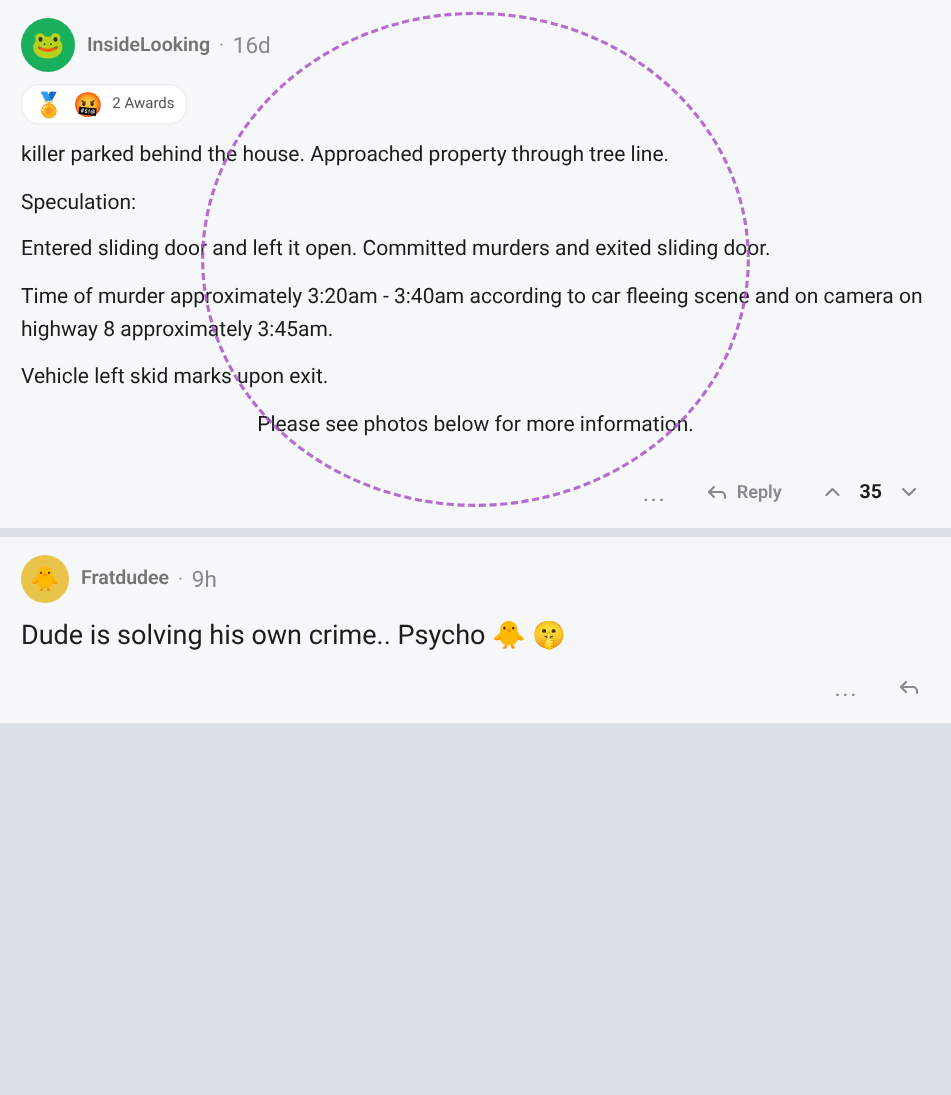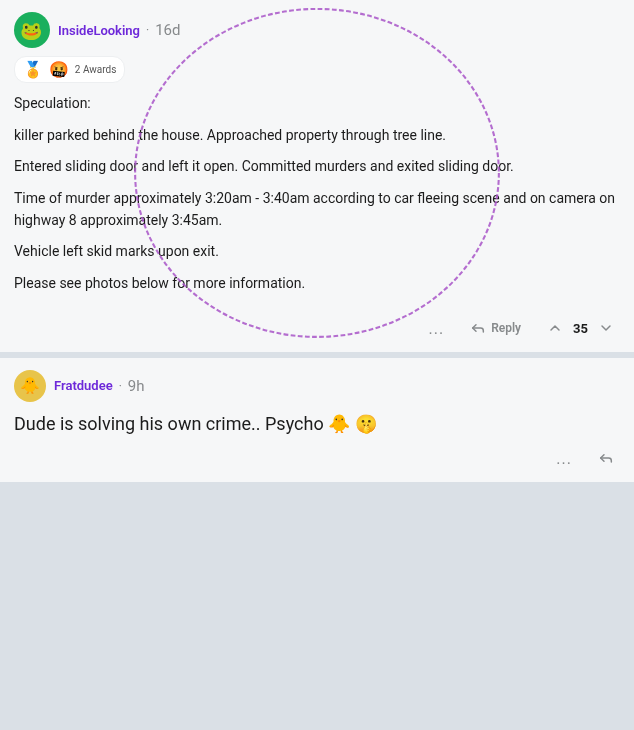--- a/index.html
+++ b/index.html
@@ -37,21 +37,21 @@
 
     .post-meta {
       display: flex;
       align-items: center;
       gap: 6px;
     }
 
     .username {
       font-weight: 600;
       font-size: 13px;
-      color: #6d28d9;
+      color: #737373;
     }
 
     .dot {
       color: #878a8c;
       font-size: 12px;
     }
 
     .timestamp {
       color: #878a8c;
       font-size: 15px;
@@ -84,20 +84,21 @@
       color: #1c1c1c;
       line-height: 1.55;
     }
 
     .post-body p {
       margin-bottom: 10px;
     }
 
     .post-body p:last-child {
       margin-bottom: 16px;
+      text-align: center;
     }
 
     .post-actions {
       display: flex;
       align-items: center;
       justify-content: flex-end;
       gap: 14px;
       margin-top: 10px;
       padding-top: 4px;
     }
@@ -209,22 +210,22 @@
     </div>
   </div>
 
   <div class="awards-row">
     <span class="award-icon">🏅</span>
     <span class="award-icon">🤬</span>
     <span class="awards-count">2 Awards</span>
   </div>
 
   <div class="post-body">
+    <p>killer parked behind the house. Approached property through tree line.</p>
     <p>Speculation:</p>
-    <p>killer parked behind the house. Approached property through tree line.</p>
     <p>Entered sliding door and left it open. Committed murders and exited sliding door.</p>
     <p>Time of murder approximately 3:20am - 3:40am according to car fleeing scene and on camera on highway 8 approximately 3:45am.</p>
     <p>Vehicle left skid marks upon exit.</p>
     <p>Please see photos below for more information.</p>
   </div>
 
   <div class="post-actions">
     <span class="dots-btn">...</span>
     <div class="action-btn">
       <svg width="16" height="16" viewBox="0 0 24 24" fill="none" stroke="#878a8c" stroke-width="2.2" stroke-linecap="round" stroke-linejoin="round">

